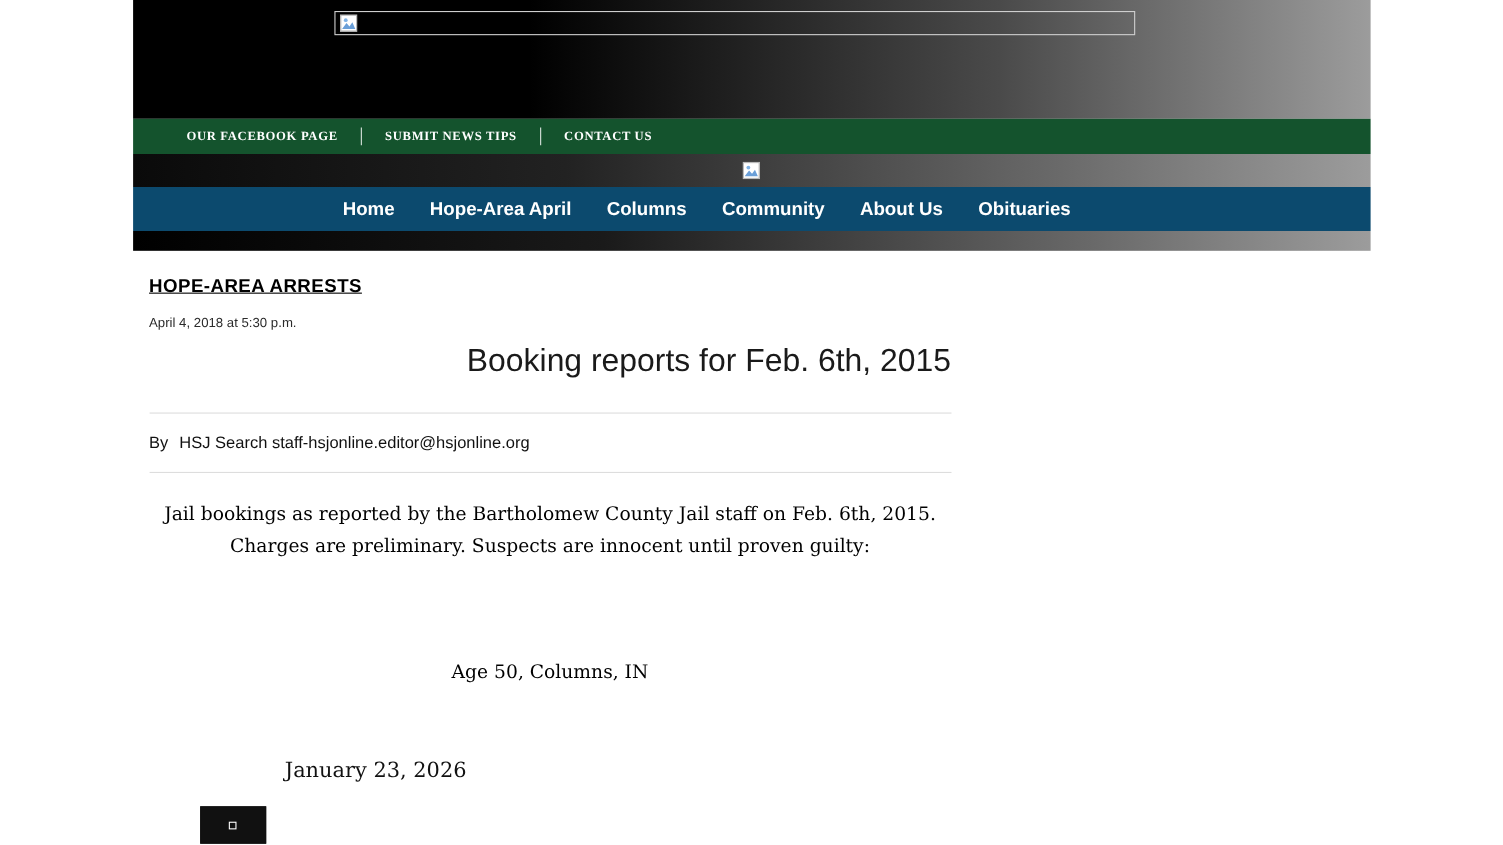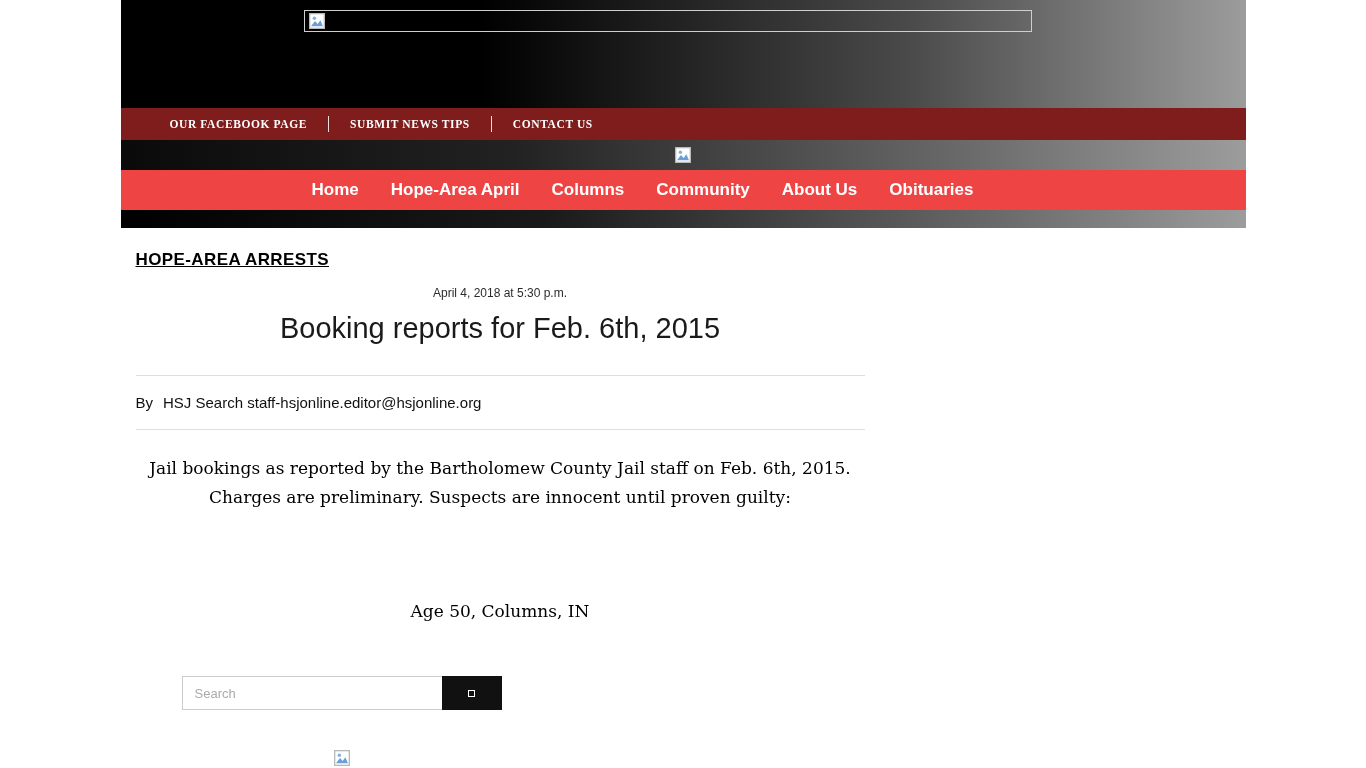--- a/index.html
+++ b/index.html
@@ -20,21 +20,21 @@
     height: 22px;
     border: 1px solid #cfcfcf;
     display: flex;
     align-items: center;
     padding-left: 4px;
   }
 
   
   .utility-bar {
     height: 32px;
-    background: #7f1d1d;
+    background: #14532d;
     display: flex;
     align-items: center;
     padding-left: 28px;
   }
   .utility-bar ul { list-style: none; margin: 0; padding: 0; display: flex; align-items: center; }
   .utility-bar li {
     color: #fff;
     font-family: "Liberation Serif", serif;
     font-weight: bold;
     font-size: 11.5px;
@@ -51,21 +51,21 @@
     height: 30px;
     background: linear-gradient(90deg, #0a0a0a 0%, #222 35%, #6a6a6a 75%, #9c9c9c 100%);
     display: flex;
     align-items: center;
     justify-content: center;
   }
 
   
   .main-nav {
     height: 40px;
-    background: #ef4444;
+    background: #0c4a6e;
     display: flex;
     align-items: center;
     padding-left: 175px;
   }
   .main-nav ul { list-style: none; margin: 0; padding: 0; display: flex; }
   .main-nav li {
     color: #fff;
     font-weight: bold;
     font-size: 17px;
     padding: 0 16px;
@@ -86,27 +86,27 @@
   .category {
     display: inline-block;
     font-size: 17px;
     font-weight: bold;
     letter-spacing: 0.4px;
     color: #000;
     text-decoration: underline;
     cursor: pointer;
   }
   .date {
-    text-align: center;
+    text-align: left;
     font-size: 12px;
     color: #2b2b2b;
     margin-top: 16px;
   }
   .title {
-    text-align: center;
+    text-align: right;
     font-size: 29px;
     font-weight: 400;
     color: #1a1a1a;
     margin: 12px 0 3px;
   }
   .article hr {
     border: none;
     border-top: 1px solid #ddd;
     margin: 0;
   }
@@ -223,22 +223,22 @@
       </div>
       <hr>
       <div class="body">
           <p>Jail bookings as reported by the Bartholomew County Jail staff on Feb. 6th, 2015. Charges are preliminary. Suspects are innocent until proven guilty:</p>
           <p></p>
           <p>Age 50, Columns, IN</p>
         </div>
     </main>
 
     <aside class="sidebar">
+      <div class="sidebar-date">January 23, 2026</div>
       <div class="search">
-        <input type="text" placeholder="Search" style="">
         <button>
           <span class="sq"></span>
         </button>
       </div>
       <div class="widgets">
           <div class="widget-broken">
           <svg class="bimg" width="16" height="16" viewBox="0 0 24 24">
             <rect x="1" y="1" width="22" height="22" fill="#ffffff" stroke="#b9b9b9" stroke-width="2"></rect>
             <circle cx="8" cy="8" r="2.6" fill="#7fb2e5"></circle>
             <path d="M3 20 L9 12 L13 16.5 L17 11 L21 20 Z" fill="#6a9fd8"></path>

